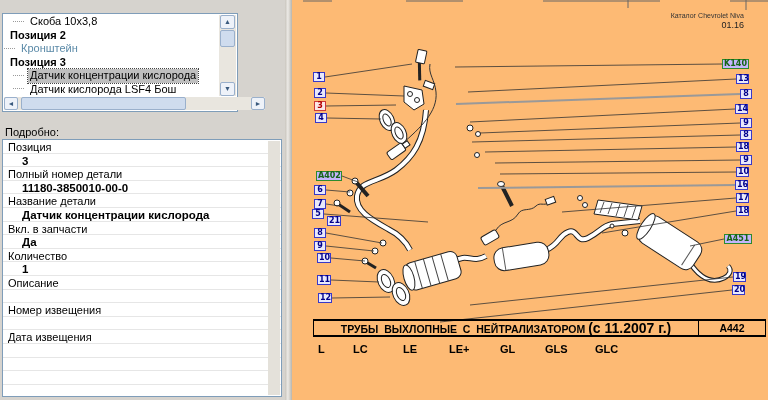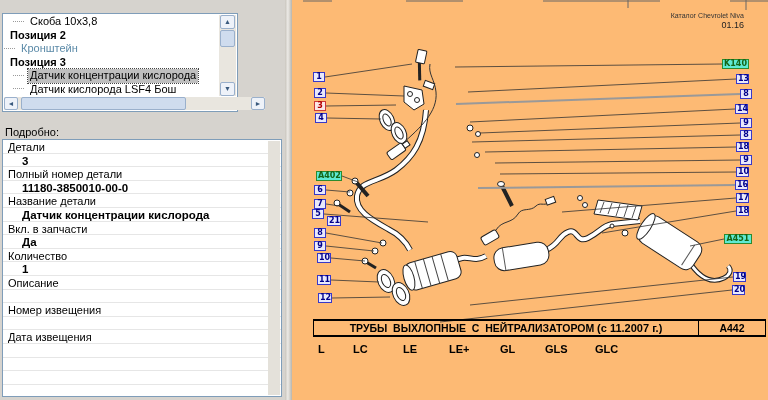--- a/index.html
+++ b/index.html
@@ -49,27 +49,27 @@
   
   #diagram{position:absolute;left:292px;top:0;width:476px;height:400px;background:#fdba74;}
   #diagram-svg{position:absolute;left:-292px;top:0;}
   #catalog-title{position:absolute;right:24px;top:12px;font-size:7px;color:#333;text-align:right;}
   #catalog-page{position:absolute;right:24px;top:20px;font-size:9px;color:#222;text-align:right;}
   .co{position:absolute;box-sizing:border-box;height:10px;min-width:12px;
     font-weight:bold;font-size:8px;line-height:8px;text-align:center;padding:0 1px;
     font-family:"DejaVu Sans",sans-serif;}
   .co.blue{background:#e9e9fb;border:1px solid #3838c8;color:#00008b;}
   .co.red{background:#fbe7e7;border:1px solid #cc3a3a;color:#b40000;}
-  .co.green{background:#5eead4;border:1px solid #2e8b2e;color:#156515;}
+  .co.green{background:#c4b5fd;border:1px solid #2e8b2e;color:#156515;}
   
   #footer-table{position:absolute;left:313px;top:319px;width:453px;}
   #ft-titlerow{display:flex;border-top:2px solid #000;border-bottom:2px solid #000;
     border-left:1px solid #000;border-right:1px solid #000;height:14px;}
   #ft-title{flex:1;text-align:center;font-weight:bold;font-size:10.5px;line-height:14px;white-space:pre;}
-  #ft-title .note{font-size:11px;}
+  #ft-title .note{font-size:14px;}
   #ft-code{width:66px;border-left:1px solid #000;text-align:center;font-weight:bold;font-size:10.5px;line-height:14px;}
   #ft-trims{position:relative;height:20px;}
   .trim{position:absolute;top:6px;font-weight:bold;font-size:11px;}
 </style>
 </head>
 <body>
 
 <div id="left-panel">
 
   <div class="sunken-box" id="tree-box">
@@ -106,21 +106,21 @@
       <div class="sb-btn left">◄</div>
       <div class="sb-thumb"></div>
       <div class="sb-btn right">►</div>
     </div>
   </div>
 
   <div class="panel-label" id="details-label">Подробно:</div>
 
   <div class="sunken-box" id="details-box">
     <div id="details-list">
-        <div class="det-row lab">Детали</div>
+        <div class="det-row lab">Позиция</div>
         <div class="det-row val">3</div>
         <div class="det-row lab">Полный номер детали</div>
         <div class="det-row val">11180-3850010-00-0</div>
         <div class="det-row lab">Название детали</div>
         <div class="det-row val">Датчик концентрации кислорода</div>
         <div class="det-row lab">Вкл. в запчасти</div>
         <div class="det-row val">Да</div>
         <div class="det-row lab">Количество</div>
         <div class="det-row val">1</div>
         <div class="det-row lab">Описание</div>

